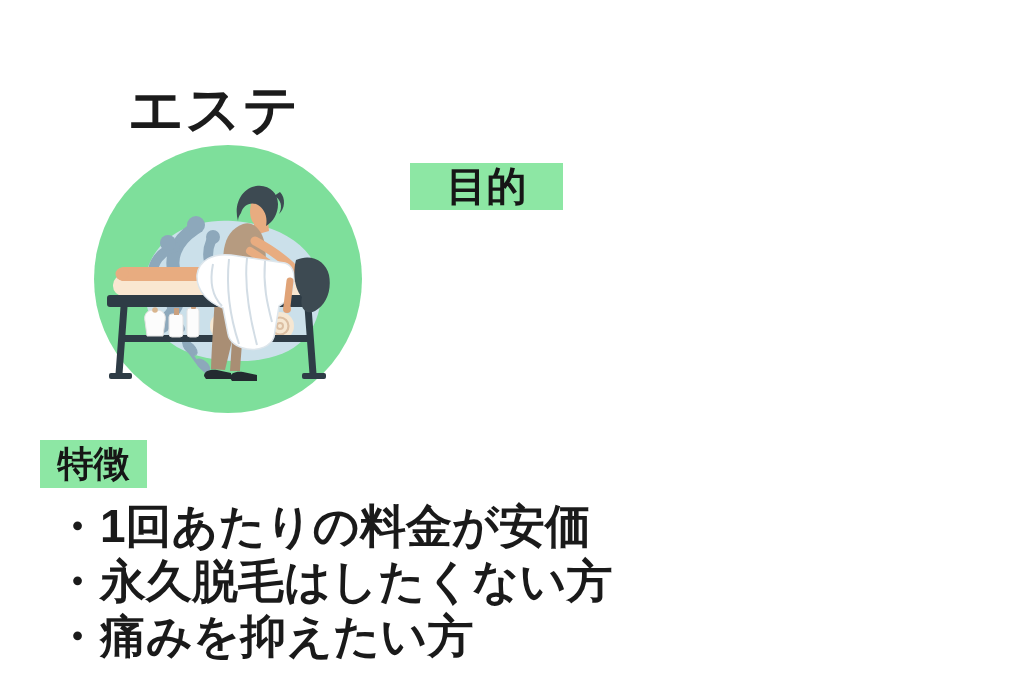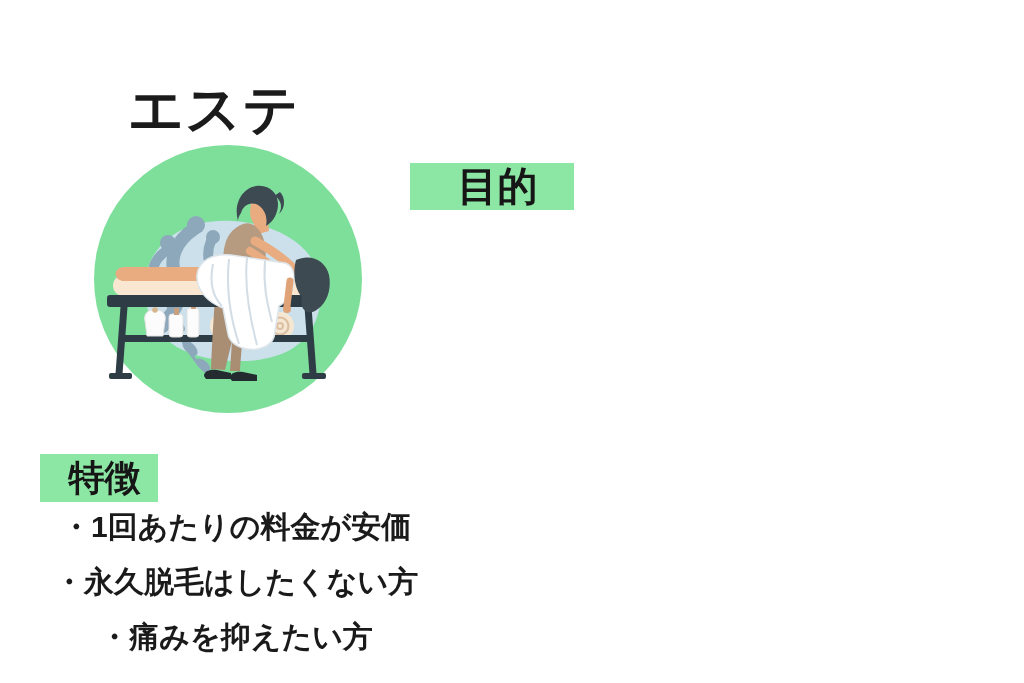--- a/index.html
+++ b/index.html
@@ -7,31 +7,31 @@
     position:relative;width:1024px;height:683px;background:#ffffff;overflow:hidden;
     font-family:"Liberation Sans","DejaVu Sans",sans-serif;color:#1a1a1a;
   }
   .page-title{
     position:absolute;left:128px;top:80px;font-size:55px;line-height:58px;
     font-weight:700;letter-spacing:1px;color:#1b1b1b;white-space:nowrap;
   }
   .illustration{position:absolute;left:93px;top:145px;width:270px;height:270px;}
   .badge{
     position:absolute;background:#8de7a4;display:flex;align-items:center;justify-content:center;
-    font-weight:700;color:#161616;white-space:nowrap;padding-left:11px;
+    font-weight:700;color:#161616;white-space:nowrap;
   }
   .badge-purpose{left:410px;top:163px;width:153px;height:47px;font-size:40px;}
-  .badge-features{left:40px;top:440px;width:107px;height:48px;font-size:36px;margin-top:14px;}
+  .badge-features{left:40px;top:440px;width:107px;height:48px;font-size:36px;}
   .purpose-text{
     position:absolute;left:578px;top:154px;font-size:40px;line-height:57px;
     font-weight:700;white-space:pre-line;color:#1a1a1a;
   }
   .features-list{position:absolute;left:54px;top:499px;}
   .feature-item{
-    font-size:30px;line-height:55px;font-weight:700;color:#1a1a1a;white-space:nowrap;text-align:center;
+    font-size:46px;line-height:55px;font-weight:700;color:#1a1a1a;white-space:nowrap;
   }
 </style>
 </head>
 <body>
 
 <div class="canvas">
 
   <div class="page-title">エステ</div>
 
   <svg class="illustration" viewBox="0 0 270 270" xmlns="http://www.w3.org/2000/svg" aria-hidden="true">

